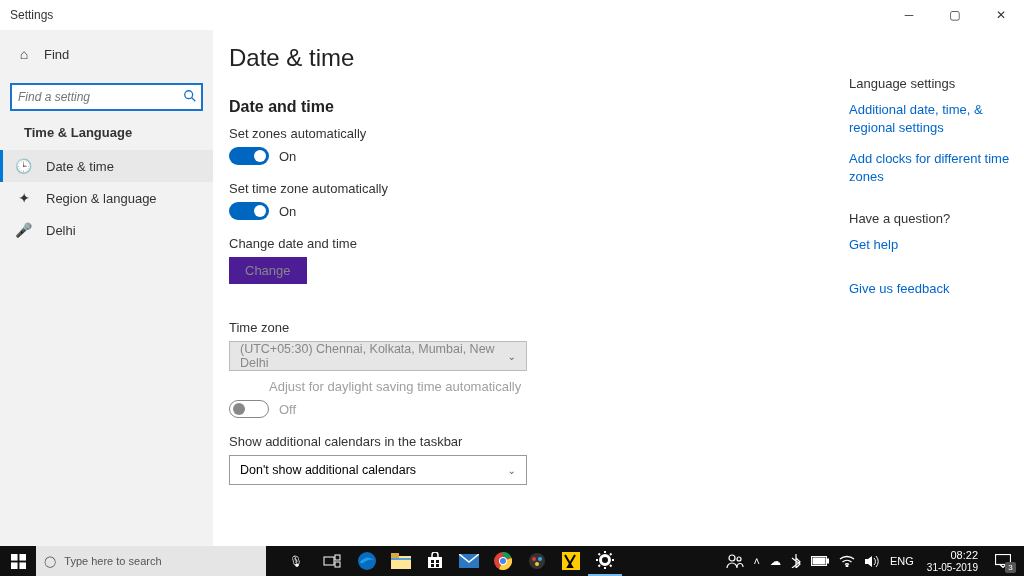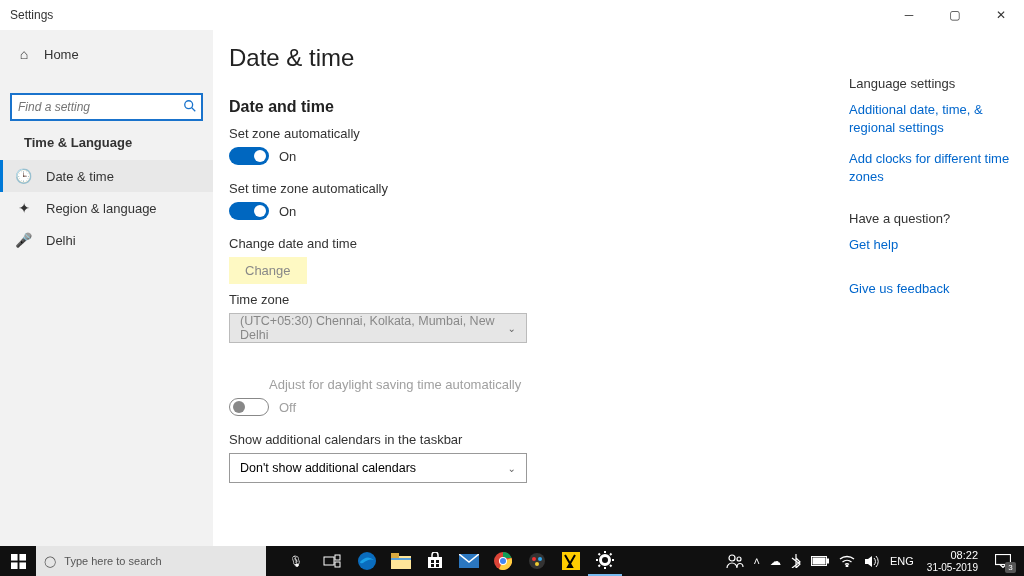--- a/index.html
+++ b/index.html
@@ -4,43 +4,43 @@
 <style>
   * { box-sizing: border-box; margin: 0; padding: 0; font-family: "Segoe UI", Tahoma, sans-serif; }
   html, body { width: 1024px; height: 576px; overflow: hidden; background:#fff; }
   .window { position:relative; width:1024px; height:576px; background:#fff; }
   .titlebar { height:30px; display:flex; align-items:center; padding-left:10px; font-size:12px; color:#333; }
   .titlebar .title { flex:1; }
   .titlebar .win-btn { width:46px; height:30px; display:flex; align-items:center; justify-content:center; font-size:12px; cursor:pointer; }
   .body { display:flex; height:516px; }
   .sidebar { width:213px; background:#f2f2f2; padding-top:6px; display:flex; flex-direction:column; font-size:13px; color:#333; }
   .home-row { display:flex; align-items:center; gap:12px; padding:10px 16px; cursor:pointer; }
-  .search-wrap { margin:21px 10px 14px; }
+  .search-wrap { margin:11px 10px 14px; }
   .search-input { width:100%; height:28px; border:2px solid #1a73cc; padding:0 26px 0 6px; font-size:12px; color:#1f4e9c; font-style:italic; outline:none; }
   .search-wrap { position:relative; }
   .search-icon-box { position:absolute; right:6px; top:6px; width:14px; height:14px; color:#1a73cc; }
   .section-label { font-weight:600; padding:0 24px 10px; font-size:13px; }
   .nav-item { display:flex; align-items:center; gap:14px; padding:8px 16px; cursor:pointer; font-size:13px; }
   .nav-item.active { border-left:3px solid #0078d7; background:rgba(0,0,0,0.04); padding-left:13px; }
   .nav-icon { width:16px; height:16px; display:inline-flex; align-items:center; justify-content:center; font-family:"Segoe MDL2 Assets","Segoe UI Symbol",sans-serif; font-size:14px; }
   .main { flex:1; display:flex; }
   .content { flex:1; padding:14px 20px 0 16px; overflow:hidden; }
   h1.page-title { font-weight:400; font-size:24px; margin-bottom:26px; color:#222; }
   h2.subsection { font-weight:600; font-size:16px; margin:0 0 10px; color:#222;}
   .small-text { font-size:13px; color:#333; margin-bottom:14px; }
   .setting-label { font-size:13px; color:#333; margin-bottom:6px; }
   .toggle-row { display:flex; align-items:center; gap:10px; margin-bottom:16px; }
   .toggle { width:40px; height:18px; border-radius:10px; position:relative; cursor:pointer; }
   .toggle.on { background:#0067c0; }
   .toggle.off { background:#fff; border:1px solid #888; }
   .toggle.on .thumb { position:absolute; right:3px; top:3px; width:12px; height:12px; border-radius:50%; background:#fff; }
   .toggle.off .thumb { position:absolute; left:3px; top:2px; width:12px; height:12px; border-radius:50%; background:#888; }
   .toggle-text { font-size:13px; color:#333; }
-  .btn-disabled { background:#fef9c3; color:#888; border:none; padding:6px 16px; font-size:13px; margin-bottom:8px; cursor:default;}
-  .dropdown { display:flex; align-items:center; justify-content:space-between; border:1px solid #999; height:30px; padding:0 10px; width:298px; font-size:12.5px; cursor:pointer; margin-bottom:34px;}
+  .btn-disabled { background:#4c1d95; color:#888; border:none; padding:6px 16px; font-size:13px; margin-bottom:36px; cursor:default;}
+  .dropdown { display:flex; align-items:center; justify-content:space-between; border:1px solid #999; height:30px; padding:0 10px; width:298px; font-size:12.5px; cursor:pointer; margin-bottom:8px;}
   .dropdown.disabled { background:#e6e6e6; color:#888; border-color:#bbb; cursor:default;}
   .dropdown .chev { font-size:10px; color:#666; }
   .disabled-label { color:#a0a0a0;margin-left:40px; }
   .toggle-row.disabled .toggle-text { color:#a0a0a0; }
   .right-pane { width:175px; padding:46px 10px 0 0; font-size:13px; }
   .rp-head { color:#333; margin-bottom:10px; }
   .rp-link { color:#0066cc; cursor:pointer; margin-bottom:14px; line-height:1.35; }
   .rp-block { margin-bottom:26px; }
 
   
@@ -71,21 +71,21 @@
     <div class="win-btn">─</div>
     <div class="win-btn">▢</div>
     <div class="win-btn">✕</div>
   </div>
 
   <div class="body">
 
     <div class="sidebar">
       <div class="home-row">
         <span class="nav-icon">⌂</span>
-        <span>Home</span>
+        <span>Find</span>
       </div>
       <div class="search-wrap">
         <input class="search-input" placeholder="Find a setting" style="">
         <span class="search-icon-box">
           <svg viewBox="0 0 16 16" width="14" height="14" fill="none" stroke="#1a73cc" stroke-width="1.5">
               <circle cx="6.5" cy="6.5" r="4.5"></circle>
               <line x1="10" y1="10" x2="14" y2="14"></line>
             </svg>
         </span>
       </div>
@@ -104,21 +104,21 @@
         <span>Delhi</span>
       </div>
     </div>
 
     <div class="main">
       <div class="content">
         <h1 class="page-title">Date &amp; time</h1>
 
         <h2 class="subsection">Date and time</h2>
 
-        <div class="setting-label">Set zone automatically</div>
+        <div class="setting-label">Set zones automatically</div>
         <div class="toggle-row">
           <div class="toggle on">
               <div class="thumb"></div>
             </div>
           <span class="toggle-text">On</span>
         </div>
 
         <div class="setting-label">Set time zone automatically</div>
         <div class="toggle-row">
           <div class="toggle on">

